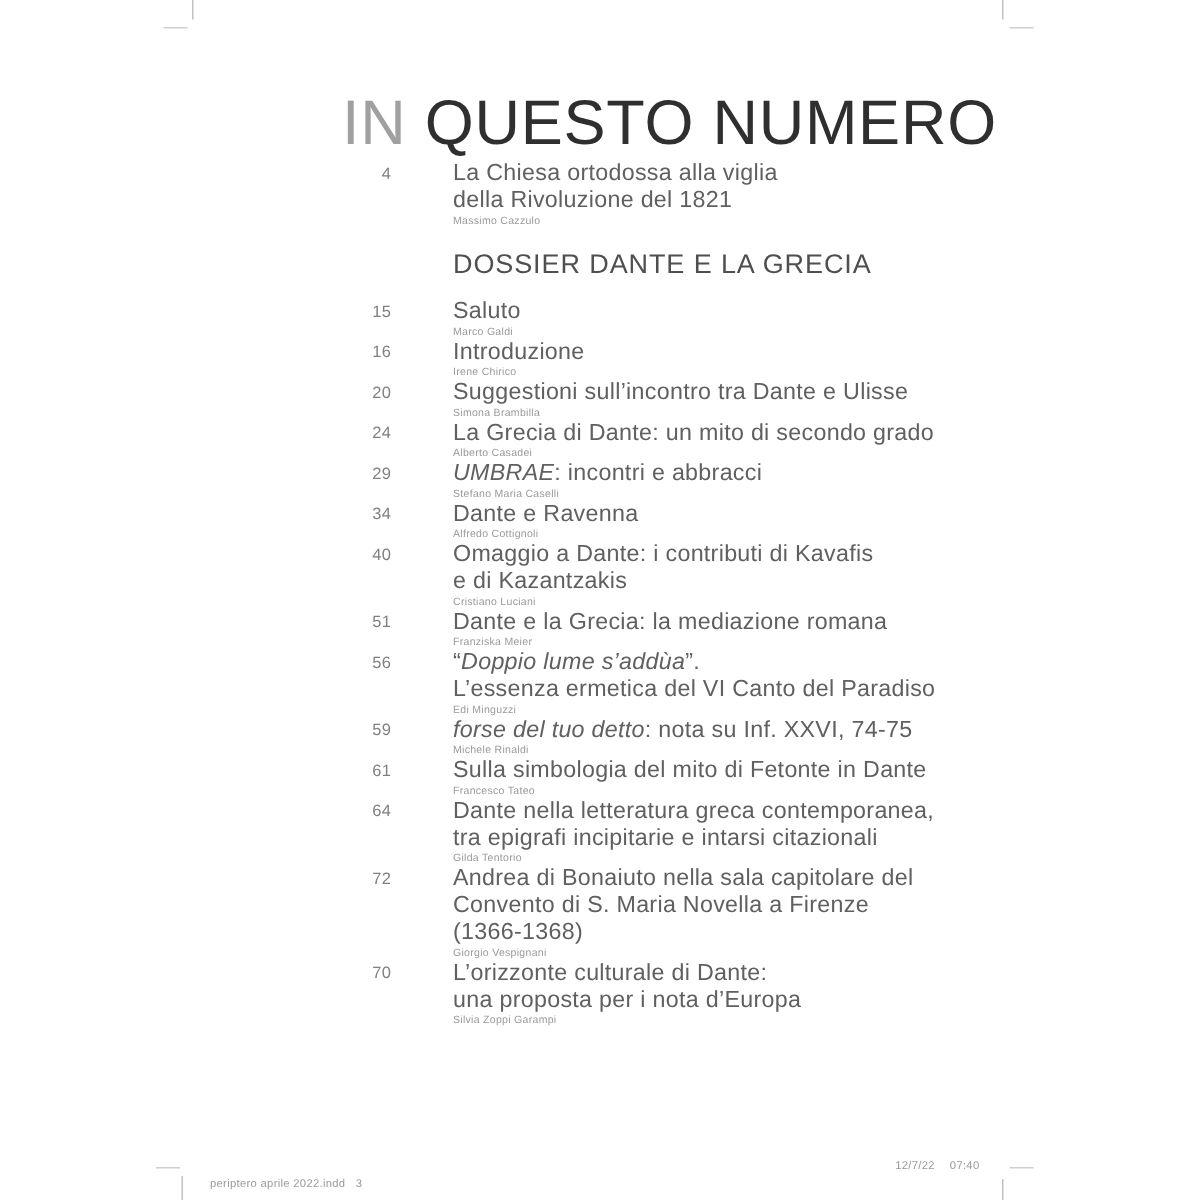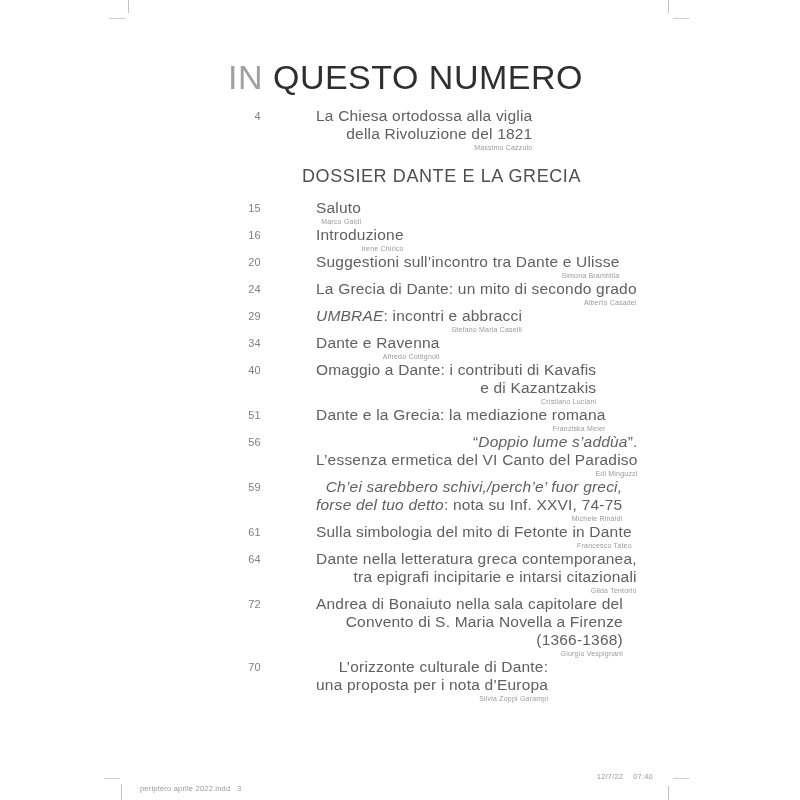--- a/index.html
+++ b/index.html
@@ -15,36 +15,36 @@
   }
 
   
   .mark { position:absolute; background:#c2c2c2; }
   .mark.h { height:1px; background:#cfcfcf; }
   .mark.v { width:1px; }
 
   
   .main-title {
     position:absolute; left:228px; top:58px;
-    font-size:34px; font-weight:300; letter-spacing:0.5px;
+    font-size:42px; font-weight:300; letter-spacing:0.5px;
     white-space:nowrap; color:#2f2f2f;
   }
   .main-title .light { color:#a0a0a0; }
 
   
   .toc {
     position:absolute; left:228px; top:107px; width:430px;
   }
   .row { display:flex; align-items:flex-start; }
   .num {
     flex:0 0 33px; text-align:right;
     font-size:11px; line-height:18px; color:#808080;
     letter-spacing:0.3px;
   }
-  .content { margin-left:55px;text-align:right; }
+  .content { margin-left:41px; }
   .line {
     font-size:15.5px; line-height:18px; font-weight:300;
     color:#606060; letter-spacing:0.2px; white-space:nowrap;
   }
   .line i { font-style:italic; }
   .author {
     font-size:7px; line-height:9px; height:9px;
     color:#9a9a9a; letter-spacing:0.2px; white-space:nowrap;
   }
   .section {
@@ -182,21 +182,20 @@
             <div class="line"><span>L’essenza ermetica del VI Canto del Paradiso</span></div>
           </div>
       <div class="author">Edi Minguzzi</div>
     </div>
   </div>
 
   <div class="row">
     <div class="num">59</div>
     <div class="content">
       <div>
-            <div class="line"><i>Ch’ei sarebbero schivi,/perch’e’ fuor greci,</i></div>
             <div class="line"><i>forse del tuo detto</i><span>: nota su Inf. XXVI, 74-75</span></div>
           </div>
       <div class="author">Michele Rinaldi</div>
     </div>
   </div>
 
   <div class="row">
     <div class="num">61</div>
     <div class="content">
       <div>

